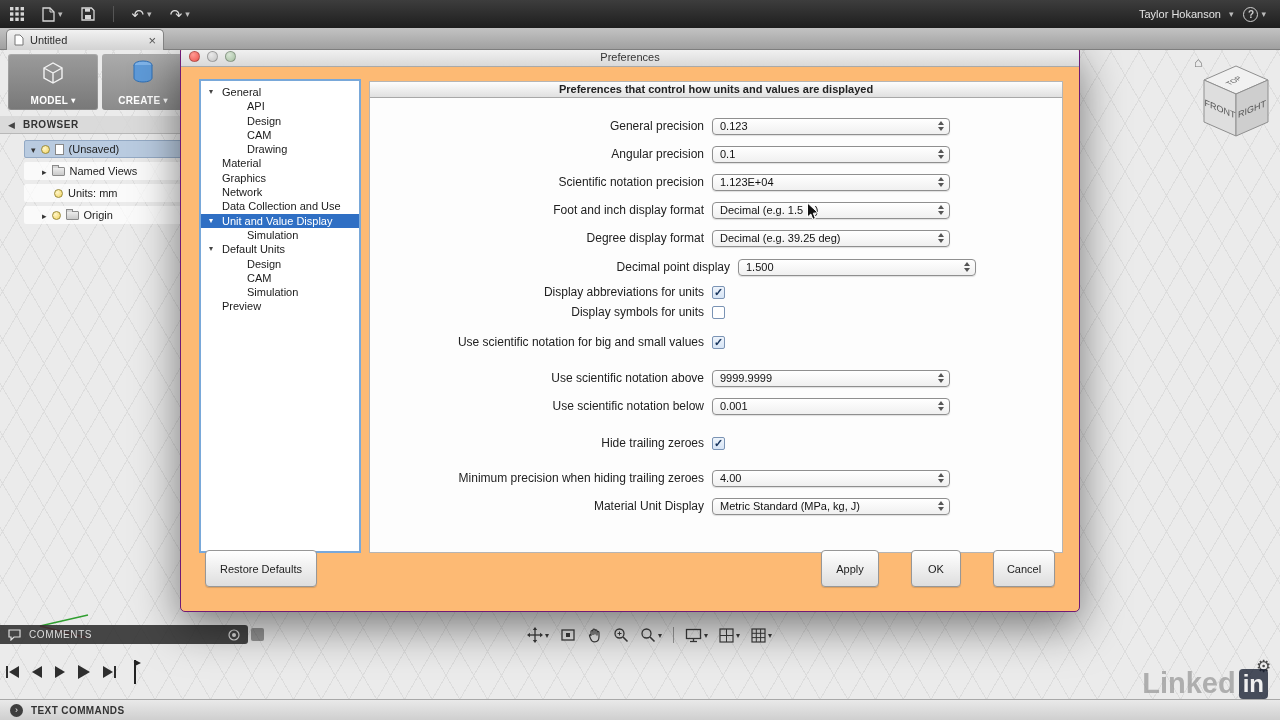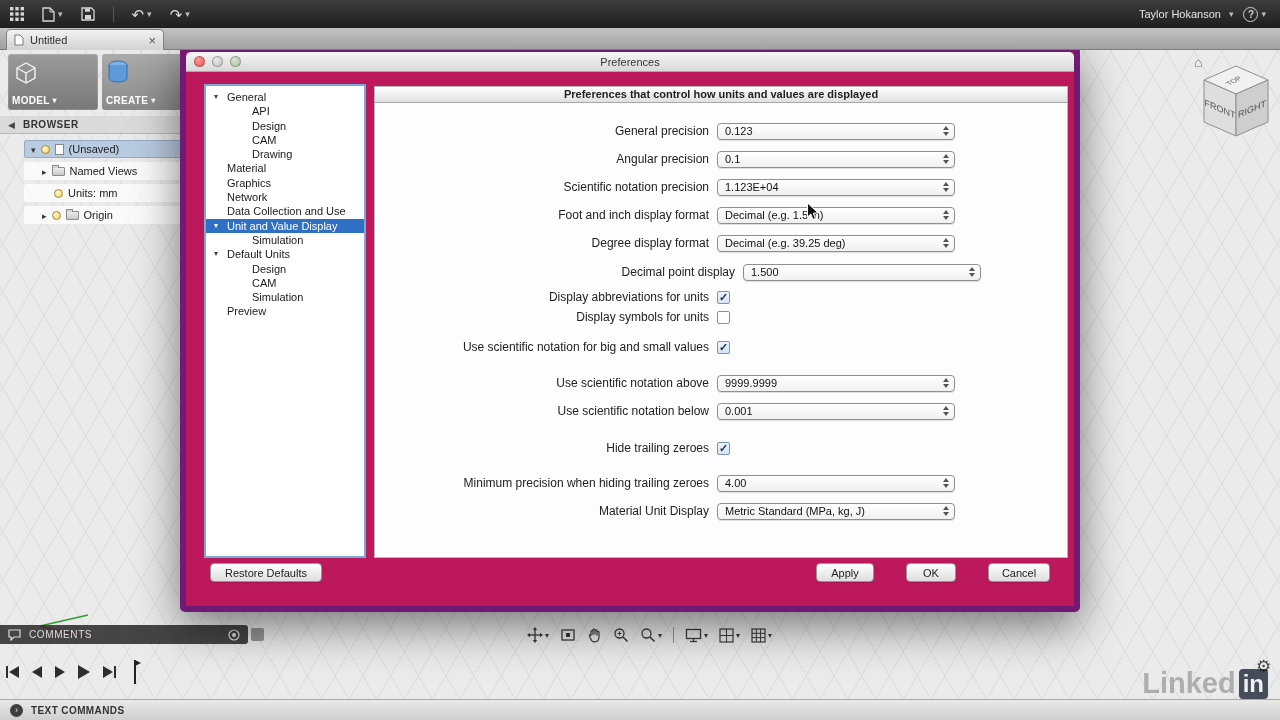--- a/index.html
+++ b/index.html
@@ -24,21 +24,21 @@
   #help-btn{display:flex;align-items:center;gap:3px}
   #help-circle{width:15px;height:15px;border-radius:50%;border:1.4px solid #cfcfcf;color:#cfcfcf;font-size:10px;font-weight:bold;display:flex;align-items:center;justify-content:center}
 
   
   #tabbar{position:absolute;left:0;top:28px;width:1280px;height:22px;background:linear-gradient(#c3c3c3,#a0a0a0);border-bottom:1px solid #7e7e7e;z-index:6}
   #tab-active{position:absolute;left:6px;top:1px;width:158px;height:21px;background:linear-gradient(#f2f2f2,#d2d2d2);border:1px solid #828282;border-bottom:none;border-radius:5px 5px 0 0;display:flex;align-items:center;padding:0 7px;gap:6px}
   #tab-active .tab-label{font-size:11px;color:#2c2c2c;flex:1}
   #tab-close{font-size:13px;color:#555;line-height:1}
 
   
-  .tile{position:absolute;top:54px;height:56px;border-radius:3px;display:flex;flex-direction:column;align-items:flex-start;justify-content:space-between;padding:5px 4px 4px;z-index:3}
+  .tile{position:absolute;top:54px;height:56px;border-radius:3px;display:flex;flex-direction:column;align-items:center;justify-content:space-between;padding:5px 4px 4px;z-index:3}
   #tile-model{left:8px;width:90px;background:linear-gradient(#9b9b9b,#787878);box-shadow:inset 0 0 0 1px rgba(255,255,255,.15)}
   #tile-create{left:102px;width:82px;background:linear-gradient(#ababab,#8b8b8b)}
   .tile-label{font-size:10px;font-weight:bold;color:#fff;letter-spacing:.3px;display:flex;align-items:center;gap:3px}
   .tile-label .caret{font-size:8px}
   .tile-icons{display:flex;gap:8px;align-items:center}
 
   
   #browser{position:absolute;left:0;top:116px;width:252px;z-index:3}
   #browser-header{height:18px;background:rgba(215,215,215,.85);display:flex;align-items:center;gap:8px;padding:0 8px;border-bottom:1px solid rgba(150,150,150,.5)}
   #browser-header .collapse{font-size:9px;color:#444}
@@ -52,21 +52,21 @@
   .bi.lightbulb{width:9px;height:9px;border-radius:50%;background:radial-gradient(circle at 35% 35%,#fff6c9,#f2d35c);border:1px solid #9a8b3a}
   .bi.folder{width:13px;height:9px;background:linear-gradient(#ececec,#c9c9c9);border:1px solid #8a8a8a;border-radius:1px;position:relative}
   .bi.folder::before{content:"";position:absolute;top:-3px;left:-1px;width:5px;height:2px;background:#d5d5d5;border:1px solid #8a8a8a;border-bottom:none}
   .bi.document{width:9px;height:11px;background:#fff;border:1px solid #888}
 
   
   #viewcube{position:absolute;left:1190px;top:52px;z-index:3}
   #vc-home{position:absolute;left:4px;top:2px;font-size:14px;color:#777}
 
   
-  #dialog{position:absolute;left:180px;top:46px;width:900px;height:566px;background:#be185d;border:6px solid #701a75;border-radius:5px;box-shadow:0 14px 45px rgba(0,0,0,.5);z-index:5}
+  #dialog{position:absolute;left:180px;top:46px;width:900px;height:566px;background:#fdba74;border:1px solid #701a75;border-radius:5px;box-shadow:0 14px 45px rgba(0,0,0,.5);z-index:5}
   #dlg-titlebar{height:20px;background:linear-gradient(#f5f5f5,#d9d9d9);border-bottom:1px solid #a9a9a9;border-radius:5px 5px 0 0;position:relative;display:flex;align-items:center;justify-content:center}
   #dlg-title{font-size:11px;color:#333}
   #traffic{position:absolute;left:8px;top:4px;display:flex;gap:7px}
   .tl{width:11px;height:11px;border-radius:50%;border:1px solid rgba(0,0,0,.25)}
   .tl.red{background:radial-gradient(circle at 35% 30%,#ff9a93,#ee544d)}
   .tl.yellow{background:radial-gradient(circle at 35% 30%,#e9e9e9,#c4c4c4)}
   .tl.green{background:radial-gradient(circle at 35% 30%,#d9e6d6,#a5bfa0)}
 
   #dlg-tree{position:absolute;left:18px;top:32px;width:162px;height:474px;background:#fff;border:2px solid #79a8d9;overflow:hidden;padding-top:4px}
   .t-item{height:14.3px;line-height:14.3px;font-size:11px;color:#1a1a1a;white-space:nowrap;display:flex;align-items:center}
@@ -80,21 +80,21 @@
   .f-label{display:inline-block;width:342px;text-align:right;padding-right:8px;font-size:12px;color:#222;flex:none}
   .combo{position:relative;width:238px;height:17px;background:linear-gradient(#ffffff,#f0f0f0);border:1px solid #8f8f8f;border-radius:4px;display:flex;align-items:center;padding:0 18px 0 7px;box-shadow:0 1px 1px rgba(0,0,0,.12)}
   .combo-v{font-size:11px;color:#111;white-space:nowrap;overflow:hidden}
   .stepper{position:absolute;right:5px;top:50%;transform:translateY(-50%);display:flex;flex-direction:column;gap:2px}
   .stepper i{display:block;width:0;height:0;border-left:3.5px solid transparent;border-right:3.5px solid transparent}
   .stepper .up{border-bottom:4px solid #555}
   .stepper .down{border-top:4px solid #555}
   .cb{width:13px;height:13px;border:1px solid #7a93b4;border-radius:2px;background:#fff;font-size:11px;font-weight:bold;color:#17335c;line-height:11px;text-align:center}
   .cb.on{background:linear-gradient(#eef4fb,#d6e4f5)}
 
-  .dlg-btn{height:19px;background:linear-gradient(#ffffff,#dedede);border:1px solid #979797;border-radius:4px;font-size:11px;color:#222;font-family:"Liberation Sans",sans-serif;padding:0 12px;box-shadow:0 1px 1px rgba(0,0,0,.15)}
+  .dlg-btn{height:37px;background:linear-gradient(#ffffff,#dedede);border:1px solid #979797;border-radius:4px;font-size:11px;color:#222;font-family:"Liberation Sans",sans-serif;padding:0 12px;box-shadow:0 1px 1px rgba(0,0,0,.15)}
   #btn-restore{position:absolute;left:24px;bottom:24px;min-width:112px}
   #dlg-btn-right{position:absolute;right:24px;bottom:24px;display:flex;gap:32px}
   #btn-apply{min-width:58px}#btn-ok{min-width:50px}#btn-cancel{min-width:62px}
 
   
   #navbar{position:absolute;left:527px;top:624px;height:22px;display:flex;align-items:center;gap:11px;z-index:4}
   .nav-ic{display:flex;align-items:center;gap:2px}
   .nav-ic .caret{font-size:8px;color:#3c3c3c}
   .nav-sep{width:1px;height:16px;background:#9b9b9b}
 

